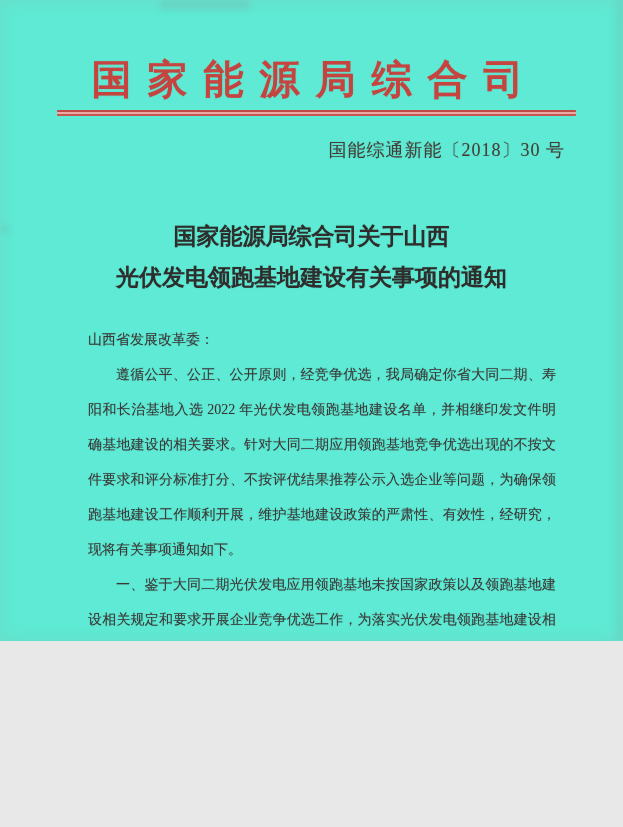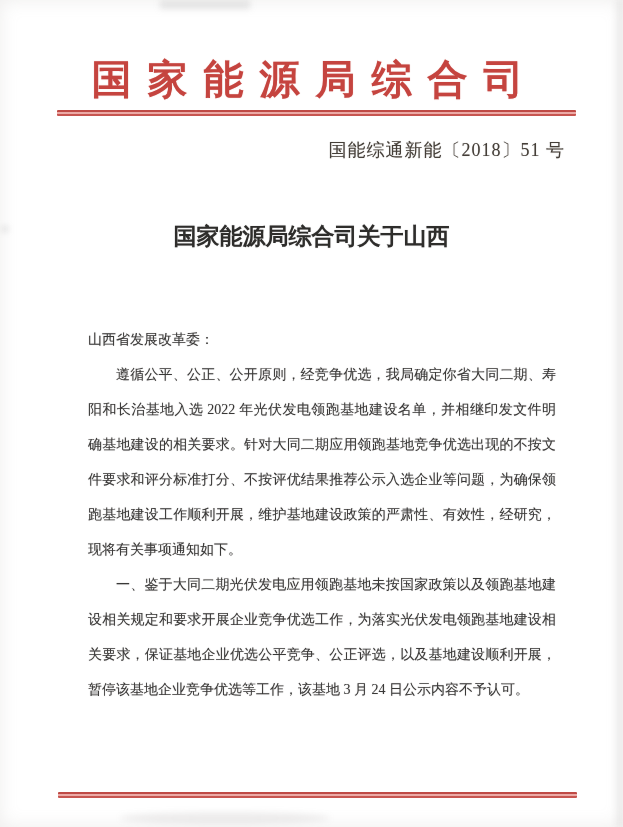--- a/index.html
+++ b/index.html
@@ -4,23 +4,23 @@
 <style>
   html, body {
     margin: 0;
     padding: 0;
     background: #e8e8e8;
     font-family: "Liberation Serif", "DejaVu Serif", serif;
   }
   .page {
     position: relative;
     width: 623px;
-    height: 827px;
+    height: 641px;
     margin: 0 auto;
-    background: #ffffff;
+    background: #5eead4;
     overflow: hidden;
     box-shadow: inset 0 0 18px rgba(160,155,150,0.18);
   }
   
   .agency {
     position: absolute;
     top: 52px;
     left: 0;
     right: 0;
     text-align: center;
@@ -108,24 +108,25 @@
 </style>
 </head>
 <body>
 
 <div class="page">
 
   <div class="agency">国家能源局综合司</div>
 
   <div class="rule rule-top"></div>
 
-  <div class="docnum">国能综通新能〔2018〕51 号</div>
+  <div class="docnum">国能综通新能〔2018〕30 号</div>
 
   <div class="title">
     <div>国家能源局综合司关于山西</div>
+    <div>光伏发电领跑基地建设有关事项的通知</div>
   </div>
 
   <div class="body-text">
     <p class="salutation">山西省发展改革委：</p>
     <p class="para">遵循公平、公正、公开原则，经竞争优选，我局确定你省大同二期、寿阳和长治基地入选 2022 年光伏发电领跑基地建设名单，并相继印发文件明确基地建设的相关要求。针对大同二期应用领跑基地竞争优选出现的不按文件要求和评分标准打分、不按评优结果推荐公示入选企业等问题，为确保领跑基地建设工作顺利开展，维护基地建设政策的严肃性、有效性，经研究，现将有关事项通知如下。</p>
     <p class="para">一、鉴于大同二期光伏发电应用领跑基地未按国家政策以及领跑基地建设相关规定和要求开展企业竞争优选工作，为落实光伏发电领跑基地建设相关要求，保证基地企业优选公平竞争、公正评选，以及基地建设顺利开展，暂停该基地企业竞争优选等工作，该基地 3 月 24 日公示内容不予认可。</p>
   </div>
 
   <div class="rule rule-bottom"></div>
 

